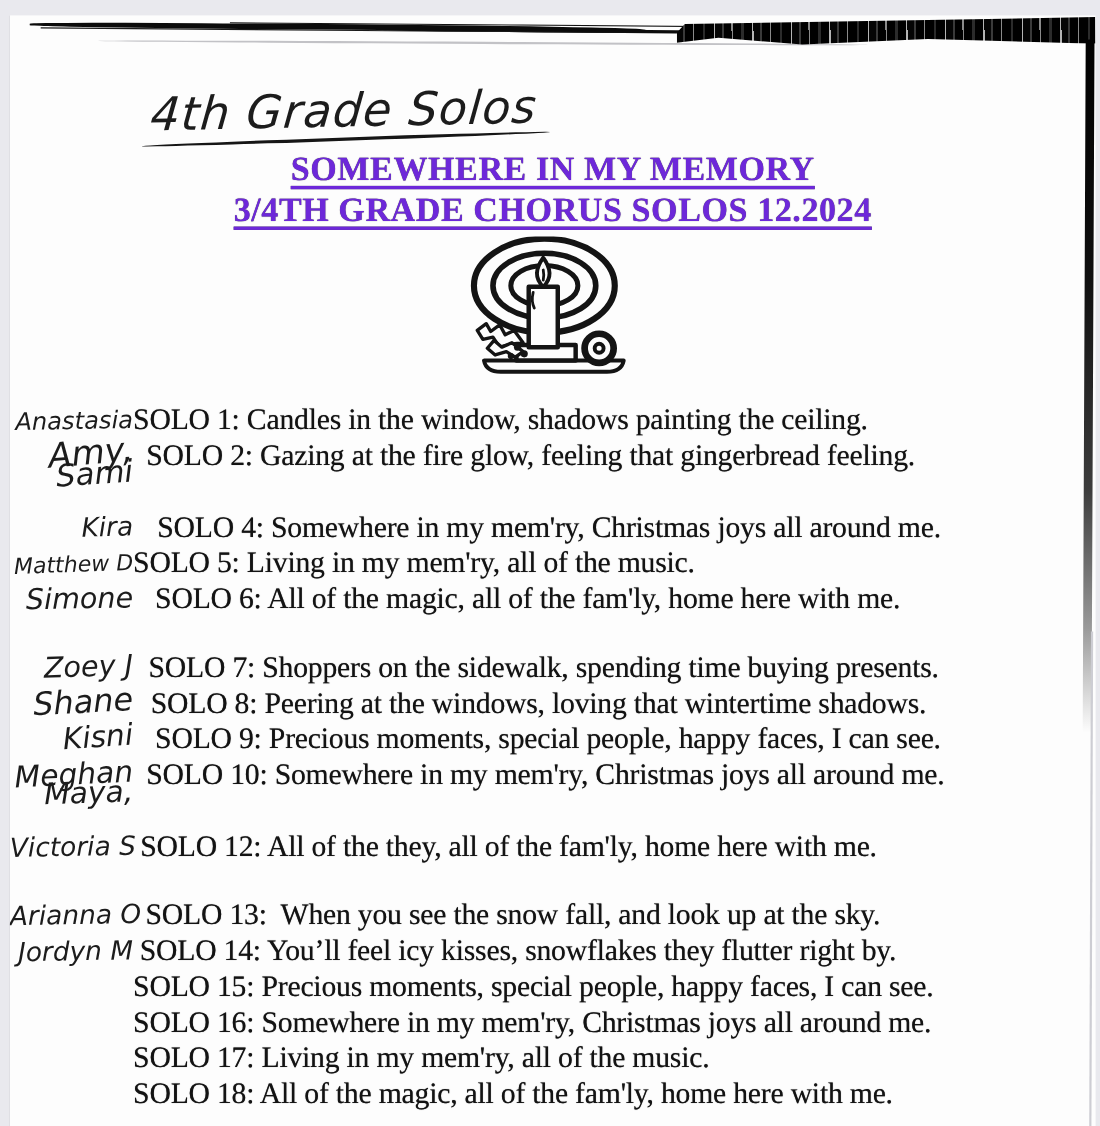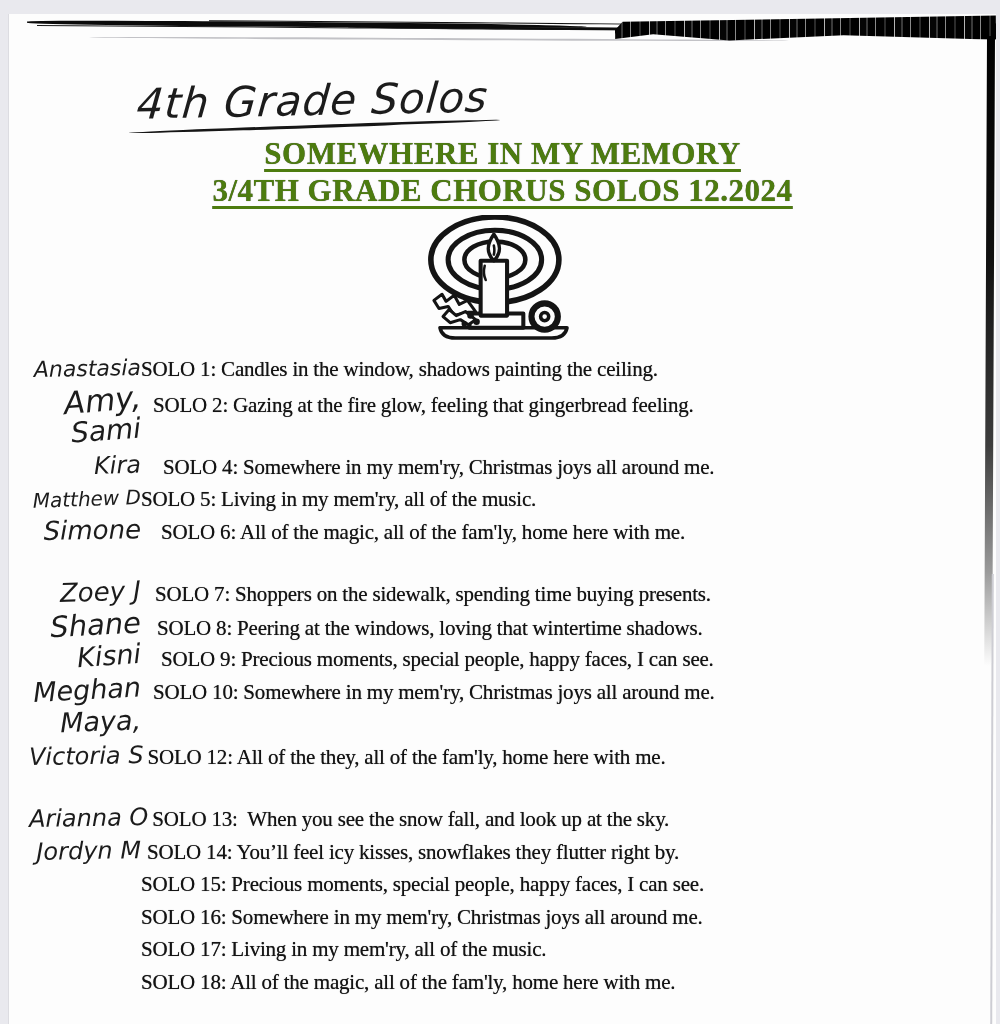--- a/index.html
+++ b/index.html
@@ -65,56 +65,57 @@
   }
   .hand-title::after{
     content:"";position:absolute;left:-6px;right:-14px;bottom:-4px;height:3px;
     background:#161616;border-radius:50%;transform:rotate(-0.8deg);
   }
   
   .heading{
     text-align:center;
     margin-top:12px;
     font-weight:bold;
-    color:#4d7c0f;
+    color:#6d28d9;
     line-height:1.18;
   }
   .heading .line{
     display:inline-block;
     font-size:31px;
     text-decoration:underline;
     text-decoration-thickness:2.5px;
     text-underline-offset:5px;
     letter-spacing:0.5px;
     text-shadow:0 0 0.7px rgba(0,0,0,0.75);
   }
   
   .candle-wrap{ text-align:center; margin-top:6px; height:126px; }
   
-  .groups{ margin-top:12px;padding-left:20px; }
+  .groups{ margin-top:12px; }
   .group + .group{ margin-top:30px; }
   .row{
     display:flex;
     align-items:baseline;
     height:32.5px;
     line-height:32.5px;
   }
   .name{
     flex:0 0 112px;
     text-align:right;
     font-size:25px;
     white-space:nowrap;
     line-height:1;
   }
   .solo-text{
-    font-size:21px;
+    font-size:27px;
     color:#131313;
     white-space:pre;
     text-shadow:0 0 0.7px rgba(0,0,0,0.7);
     letter-spacing:-0.2px;
+    margin-top:12px;
   }
   
   #g1 .row:nth-child(1) .name{font-size:22px;transform:rotate(-1deg);}
   #g1 .row:nth-child(2) .name{font-size:31px;transform:rotate(-5deg);padding-right:12px;}
   #g1 .row:nth-child(3) .name{font-size:28px;transform:rotate(-4deg);padding-right:14px;}
   #g1 .row:nth-child(4) .name{font-size:24px;transform:rotate(-2deg);padding-right:22px;}
   #g1 .row:nth-child(5) .name{font-size:20px;transform:rotate(-2deg);}
   #g1 .row:nth-child(6) .name{font-size:26px;transform:rotate(-1deg);padding-right:20px;}
   #g2 .row:nth-child(1) .name{font-size:26px;transform:rotate(-2deg);padding-right:14px;}
   #g2 .row:nth-child(2) .name{font-size:29px;transform:rotate(-3deg);padding-right:16px;}

